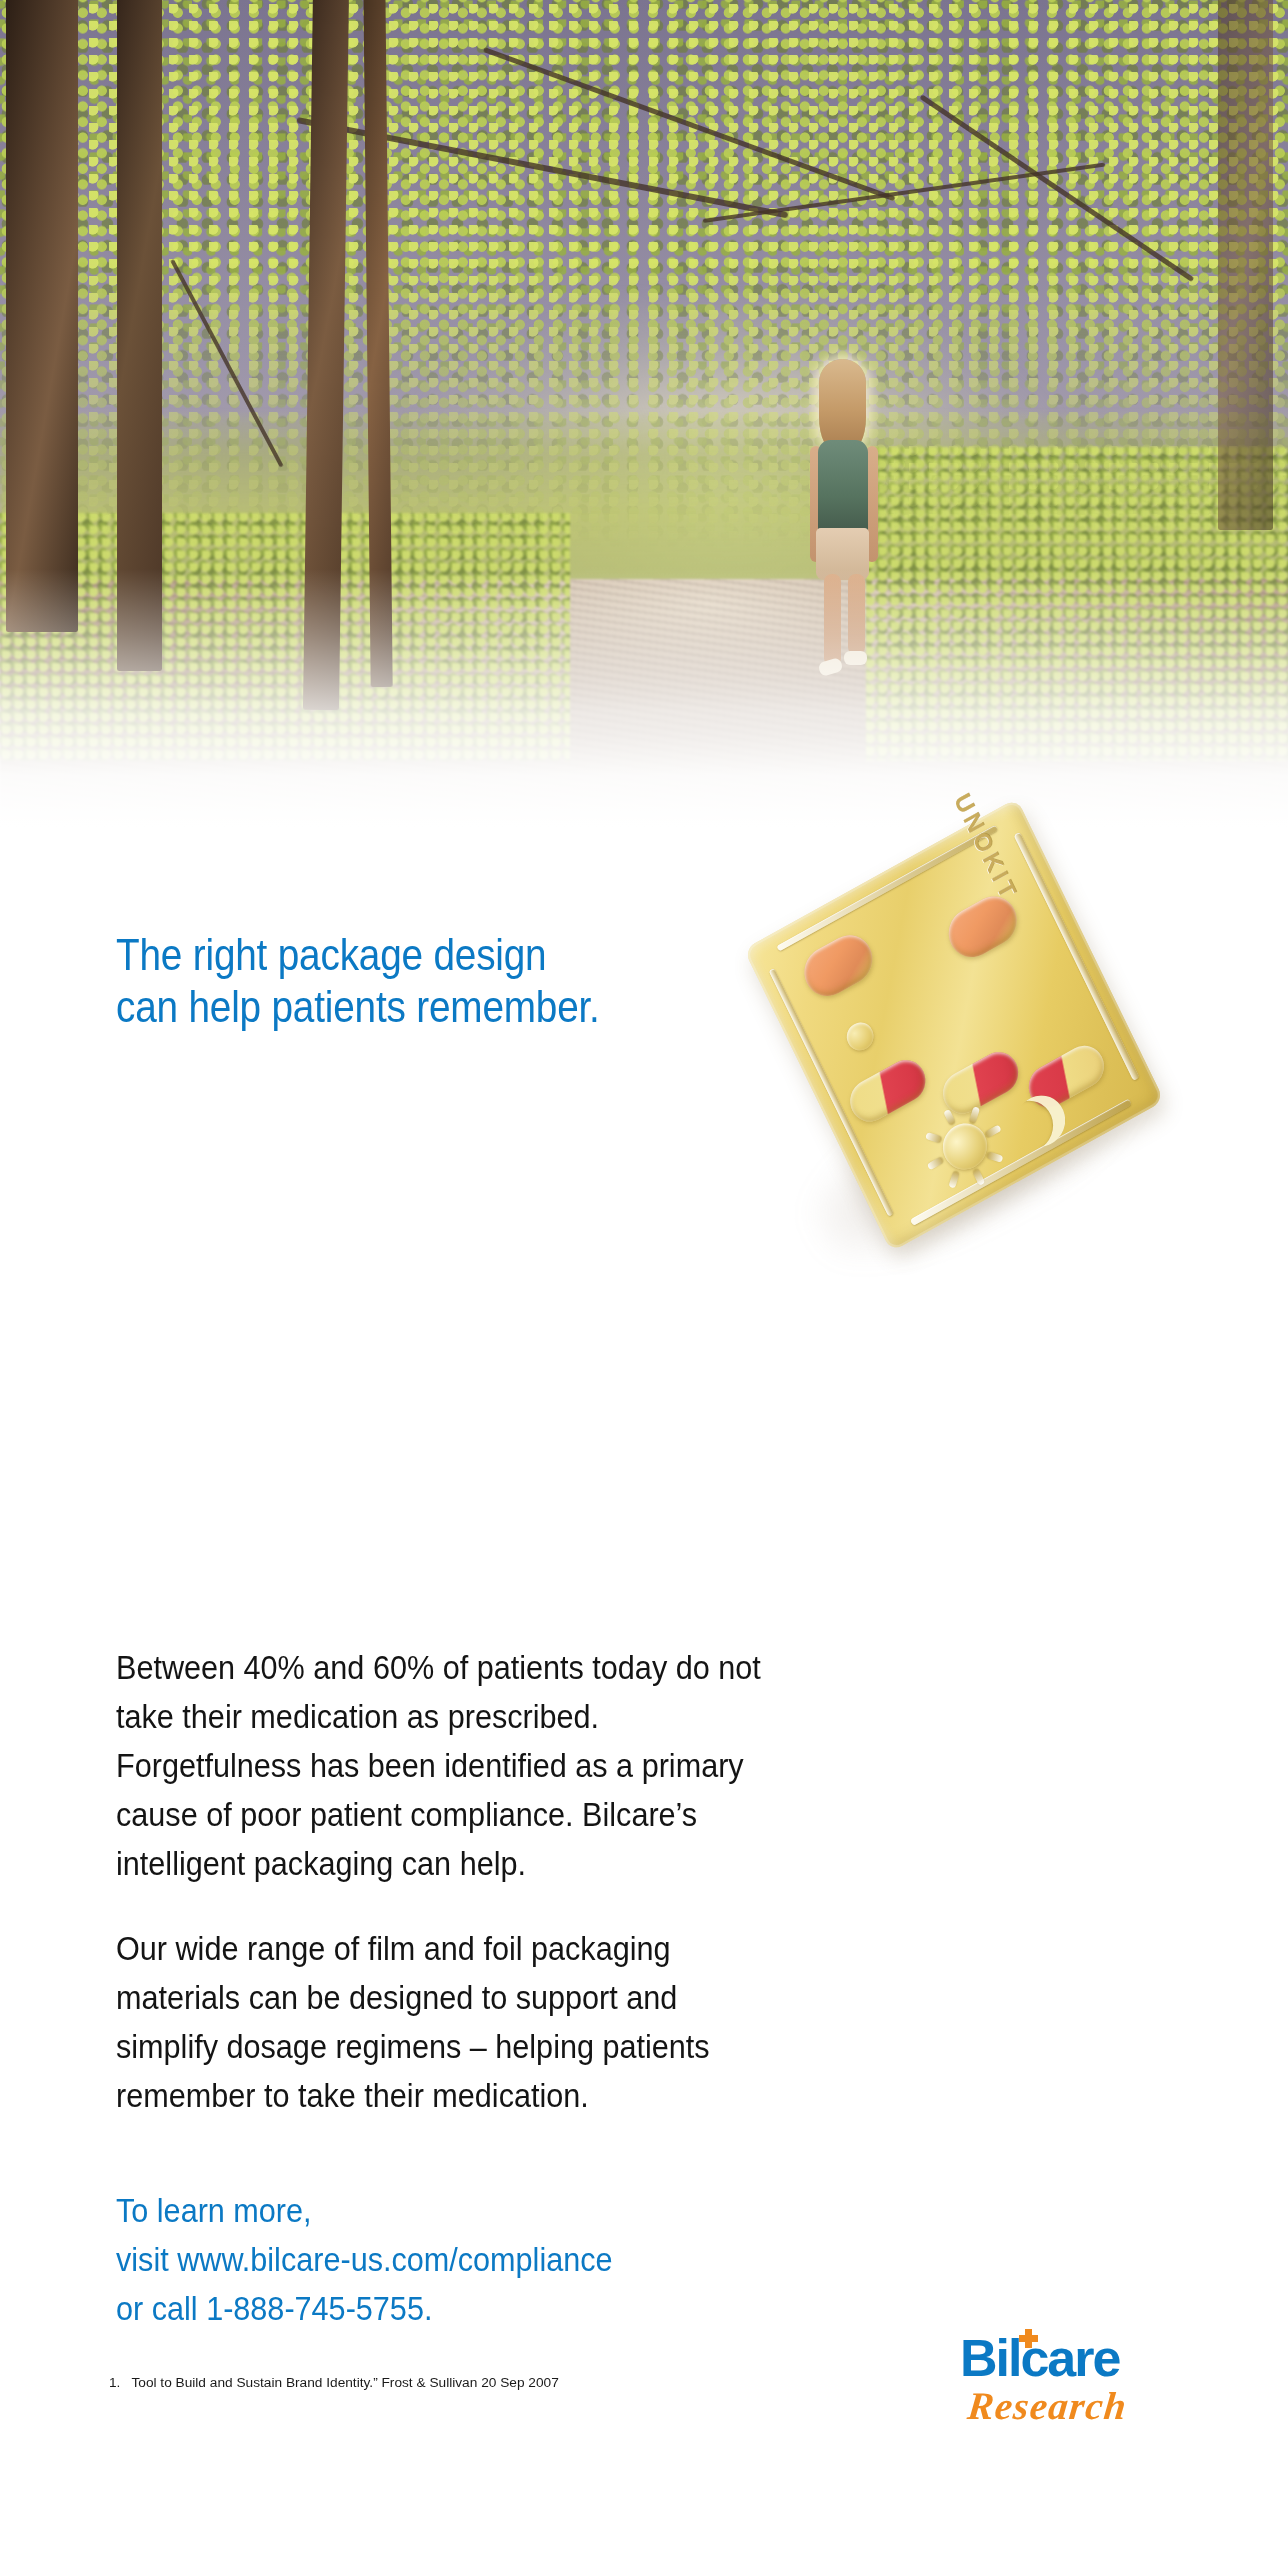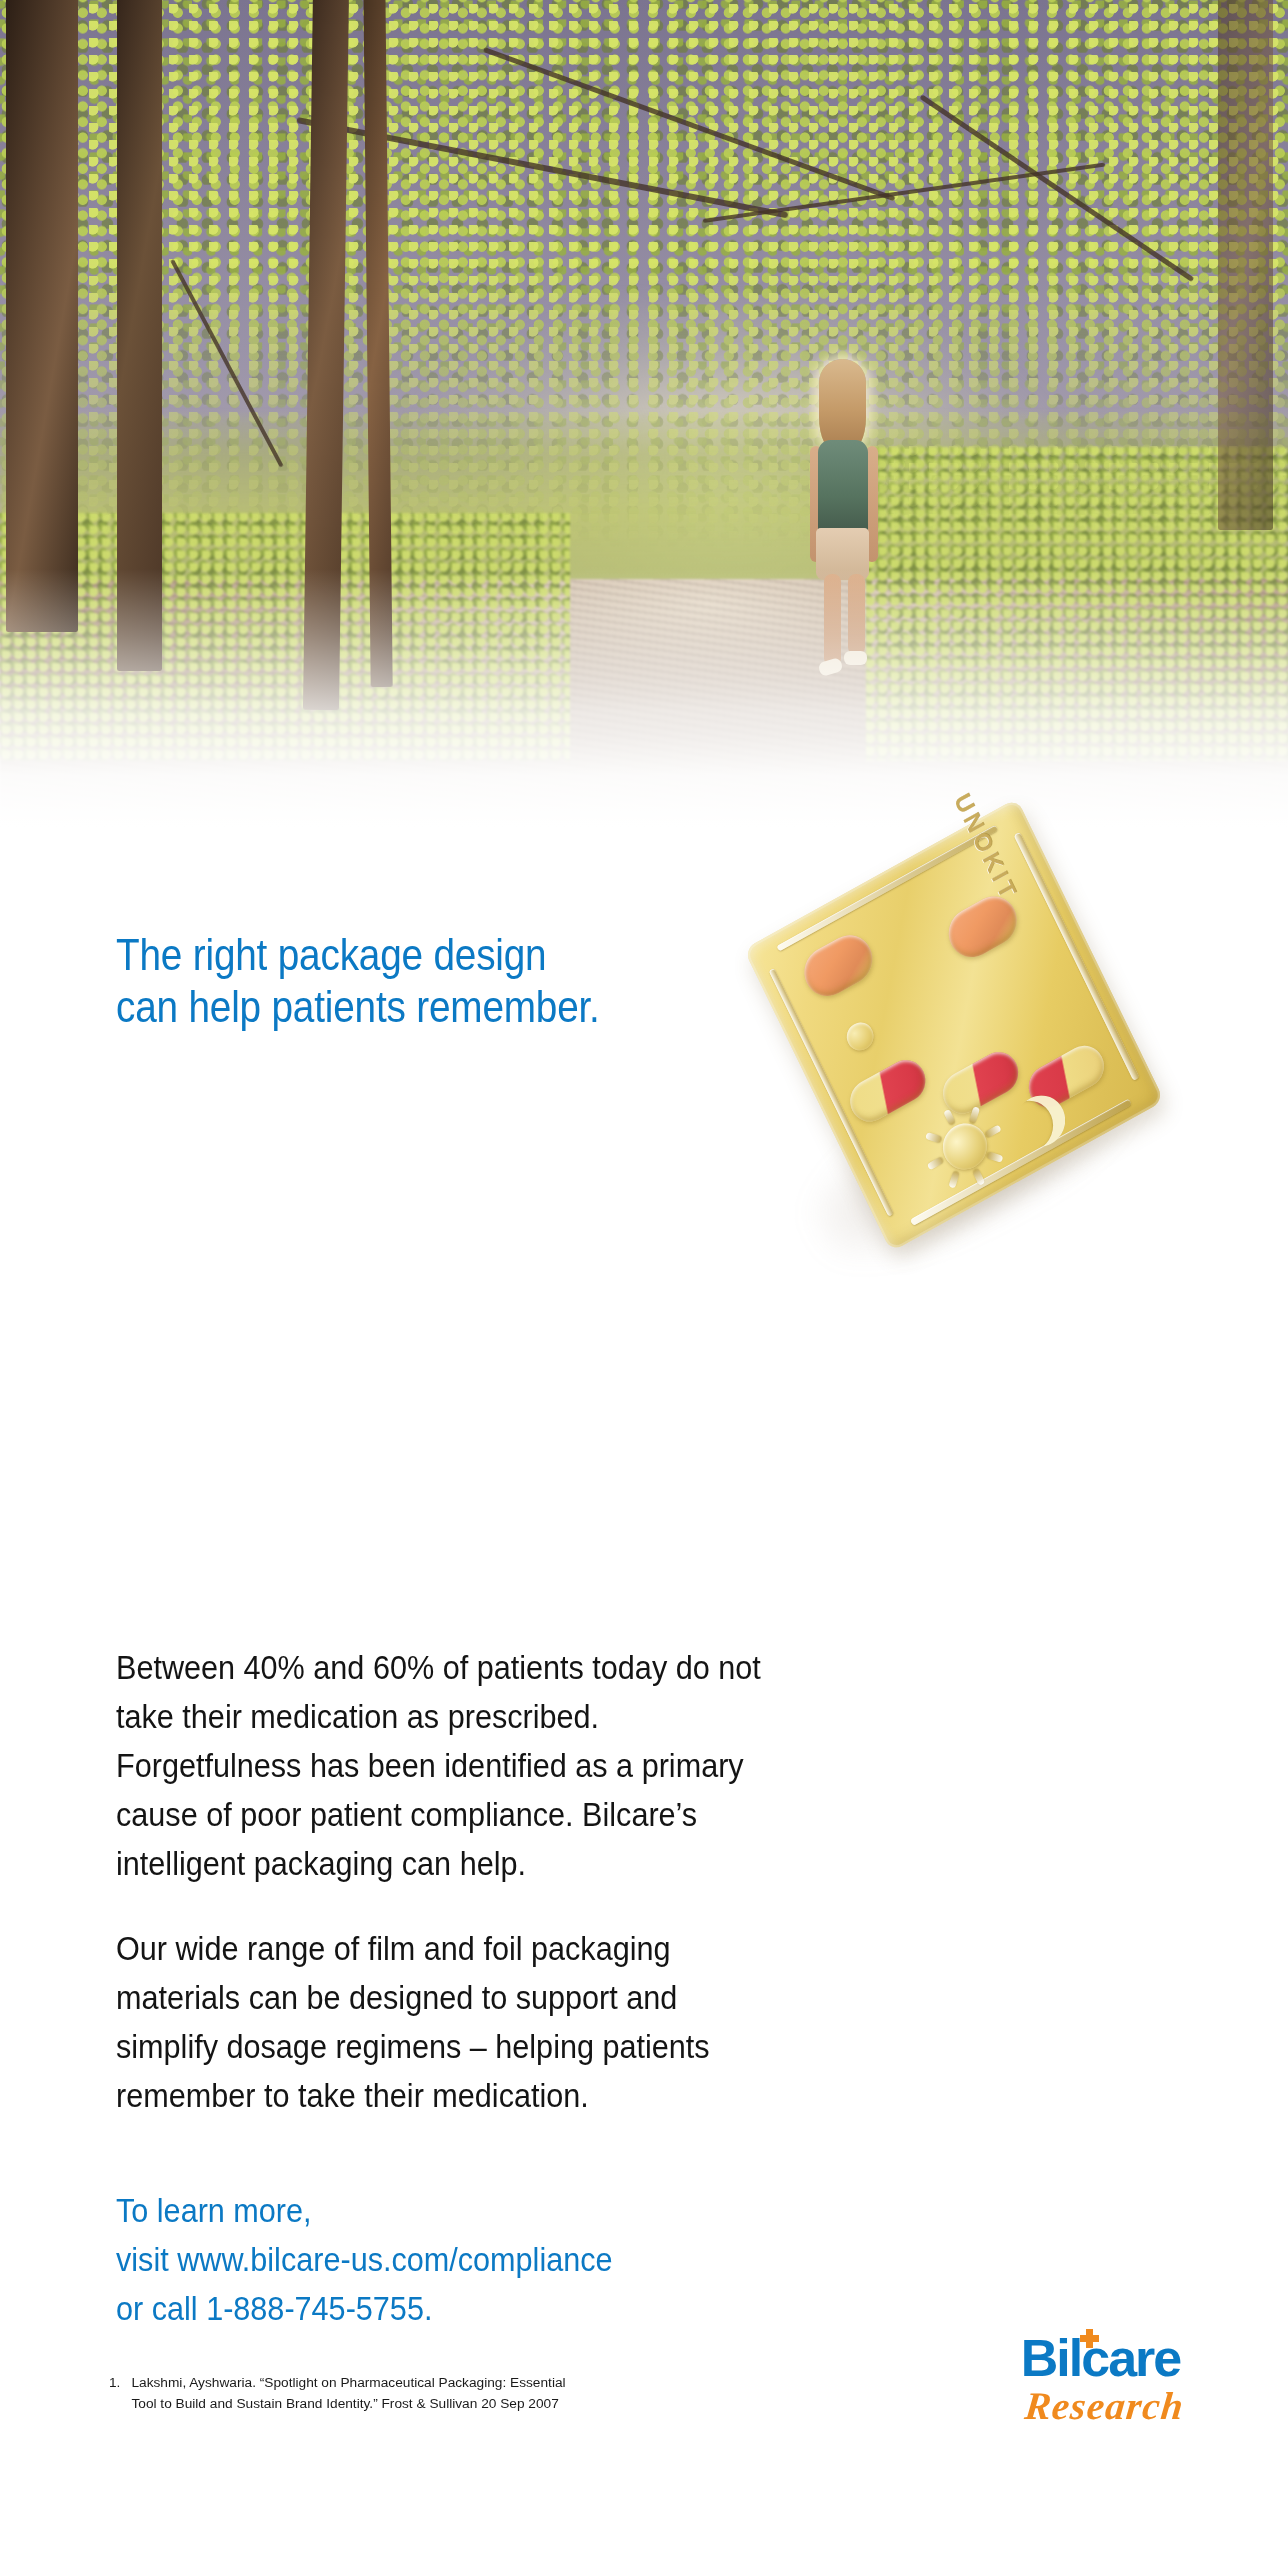--- a/index.html
+++ b/index.html
@@ -404,21 +404,21 @@
   }
   .footnote-marker{ flex:0 0 auto; }
   .footnote-body{ flex:1 1 auto; }
   .footnote-body .ln{ display:block; }
 
   
   .logo{
     position:absolute;
     right:48px; top:2332px;
     width:281px; height:95px;
-    text-align:center;
+    text-align:left;
   }
   .logo-word{
     position:relative;
     display:inline-block;
     font-family:"Liberation Sans", sans-serif;
     font-size:52px;
     font-weight:bold;
     letter-spacing:-2px;
     color:#0b79c4;
     line-height:1;
@@ -543,21 +543,20 @@
 
   <div class="cta">
     <span class="ln">To learn more,</span>
     <span class="ln">visit www.bilcare-us.com/compliance</span>
     <span class="ln">or call 1-888-745-5755.</span>
   </div>
 
   <div class="footnote">
     <span class="footnote-marker">1.</span>
     <span class="footnote-body">
-      <span class="ln">Lakshmi, Ayshwaria. “Spotlight on Pharmaceutical Packaging: Essential</span>
       <span class="ln">Tool to Build and Sustain Brand Identity.” Frost &amp; Sullivan 20 Sep 2007</span>
     </span>
   </div>
 
   <div class="logo">
     <span class="logo-word">
       <span>Bilcare</span>
       <span class="logo-plus"></span>
     </span>
     <span class="logo-sub">Research</span>

